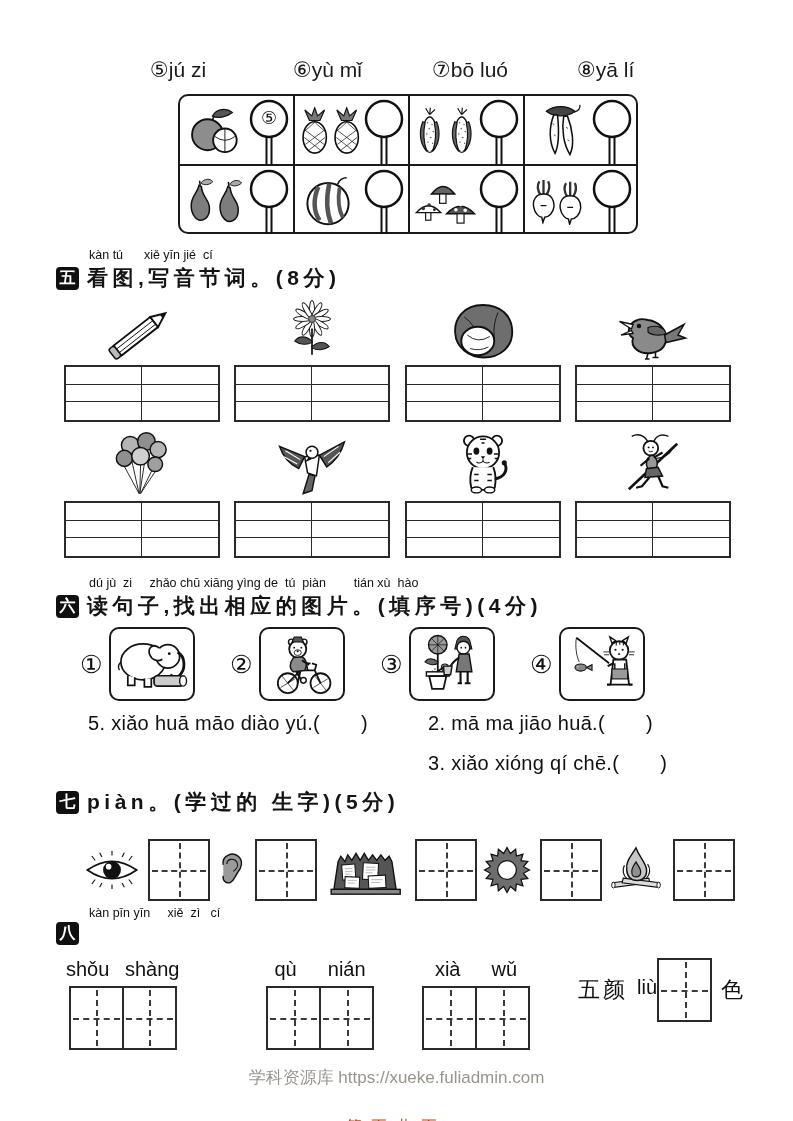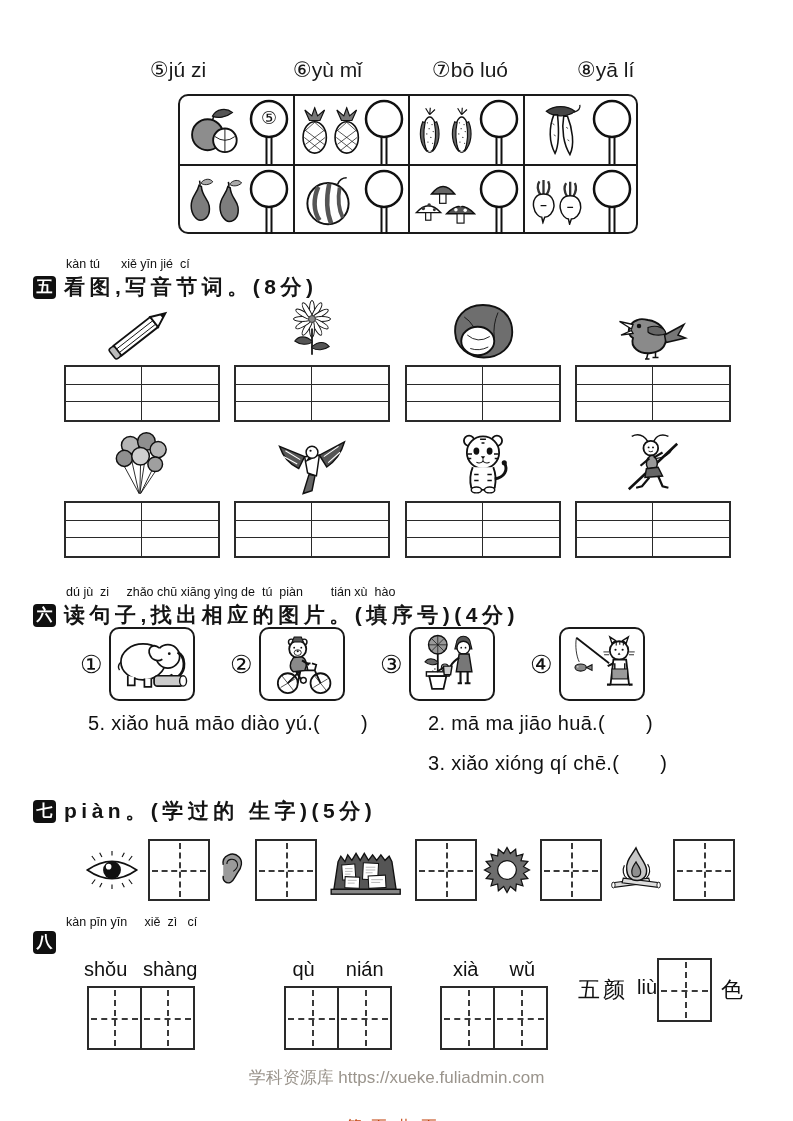--- a/index.html
+++ b/index.html
@@ -13,21 +13,21 @@
     border:2.5px solid #1a1a1a;border-radius:10px;display:grid;
     grid-template-columns:repeat(4,1fr);grid-template-rows:1fr 1fr;box-sizing:border-box;}
   .mcell{display:flex;align-items:center;justify-content:space-between;padding:2px 3px 0 4px;box-sizing:border-box;}
   .mcell.bl{border-left:2px solid #1a1a1a;}
   .mcell.bt{border-top:2px solid #1a1a1a;}
   .lolli{position:relative;height:100%;width:42px;flex:none;}
   .lolli svg{display:block;height:100%;width:42px;}
   .ans{position:absolute;top:9px;left:0;width:42px;text-align:center;font-size:18px;color:#111;}
   .cell-img{flex:none;}
   
-  .sec{position:absolute;left:33px;margin-top:9px;}
+  .sec{position:absolute;left:56px;}
   .sec .py{margin-left:33px;font-size:12.5px;line-height:14px;color:#111;white-space:pre;}
   .trow{display:flex;align-items:center;gap:8px;margin-top:2px;}
   .secnum{width:23px;height:23px;background:#101010;color:#fff;font-size:16px;font-weight:700;
     display:flex;align-items:center;justify-content:center;border-radius:4px;flex:none;}
   .title{font-size:21px;font-weight:700;letter-spacing:4.5px;white-space:pre;color:#141414;}
   
   .s5-row{position:absolute;left:64px;width:667px;display:flex;justify-content:space-between;}
   .s5-group{width:156px;display:flex;flex-direction:column;align-items:center;}
   .s5-imgbox{height:66px;display:flex;align-items:flex-end;justify-content:center;margin-bottom:3px;}
   .pgrid{width:156px;height:57px;border:2px solid #2a2a2a;box-sizing:border-box;display:grid;
@@ -42,21 +42,21 @@
     display:flex;align-items:center;justify-content:center;background:#fff;}
   .sentence{font-size:20px;color:#111;white-space:pre;letter-spacing:0.3px;}
   
   .s7-row{position:absolute;left:84px;right:58px;top:836px;height:68px;display:flex;
     justify-content:space-between;align-items:center;}
   .s7-pair{display:flex;align-items:center;gap:8px;}
   .tzg{width:62px;height:62px;border:2px solid #2a2a2a;box-sizing:border-box;position:relative;background:#fff;flex:none;}
   .tzg::before{content:"";position:absolute;left:50%;top:2px;bottom:2px;border-left:2px dashed #3a3a3a;}
   .tzg::after{content:"";position:absolute;top:50%;left:2px;right:2px;border-top:2px dashed #3a3a3a;}
   
-  .s8-group{position:absolute;top:958px;display:flex;flex-direction:column;align-items:center;margin-left:18px;}
+  .s8-group{position:absolute;top:958px;display:flex;flex-direction:column;align-items:center;}
   .s8-label{font-size:20px;color:#111;word-spacing:10px;margin-bottom:5px;white-space:pre;}
   .wrow{display:flex;}
   .wcell{width:55px;height:64px;border:2px solid #2a2a2a;box-sizing:border-box;position:relative;background:#fff;}
   .wcell + .wcell{margin-left:-2px;}
   .wcell::before{content:"";position:absolute;left:50%;top:2px;bottom:2px;border-left:2px dashed #3a3a3a;}
   .wcell::after{content:"";position:absolute;top:50%;left:2px;right:2px;border-top:2px dashed #3a3a3a;}
   .s8-idiom{position:absolute;left:578px;top:958px;display:flex;align-items:center;gap:9px;}
   .kai{font-family:"Liberation Serif","DejaVu Serif",serif;font-size:22px;color:#111;letter-spacing:3px;}
   
   .watermark{position:absolute;left:0;right:0;top:1066px;text-align:center;font-size:17px;color:#9a948c;}

